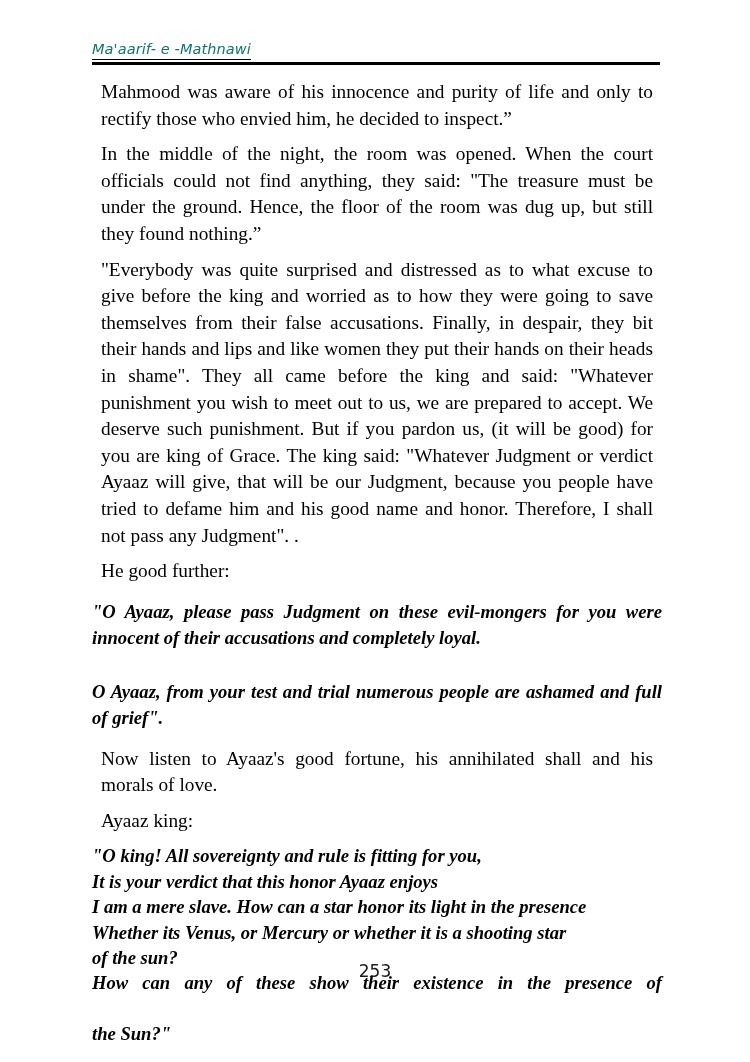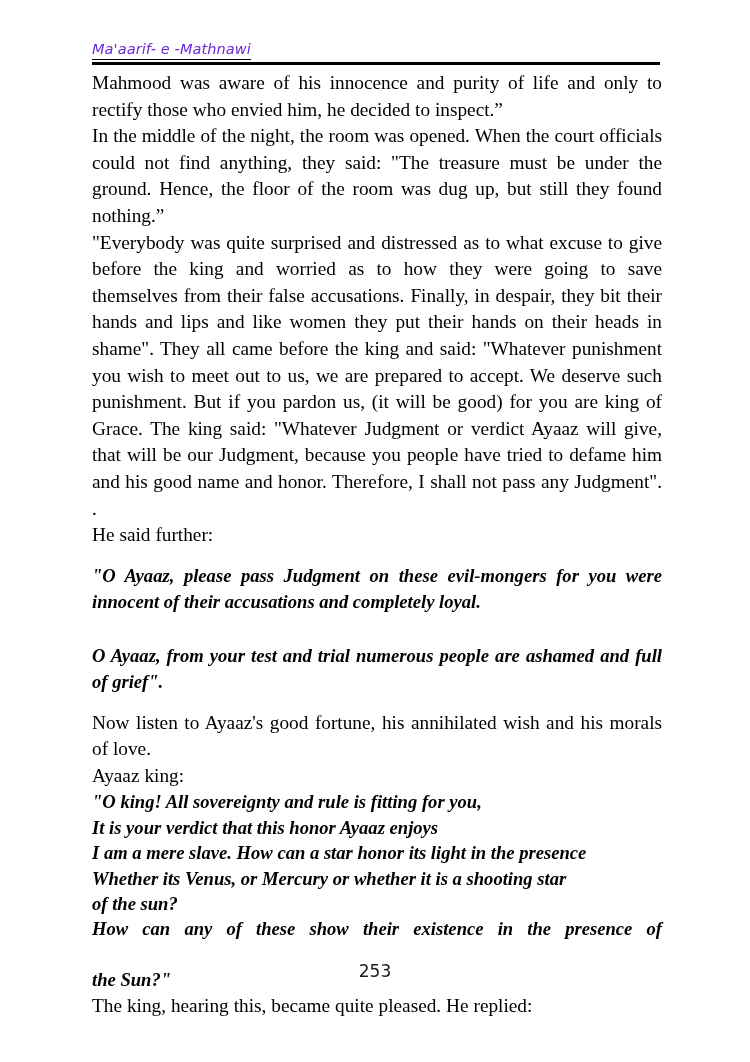--- a/index.html
+++ b/index.html
@@ -23,21 +23,21 @@
     position: absolute;
     left: 92px;
     top: 40px;
     width: 568px;
   }
   .header-title {
     font-family: "DejaVu Sans", "Liberation Sans", sans-serif;
     font-style: italic;
     font-size: 14.5px;
     letter-spacing: 0.1px;
-    color: #6d28d9;
+    color: #0f766e;
     display: inline-block;
     border-bottom: 1.2px solid #000000;
     padding-bottom: 1px;
     line-height: 1.1;
     white-space: nowrap;
   }
   .header-rule {
     margin-top: 2px;
     width: 568px;
     height: 2.6px;
@@ -46,21 +46,21 @@
 
   
   .text-column {
     position: absolute;
     left: 92px;
     top: 70px;
     width: 570px;
   }
 
   p.para {
-    margin: 0;
+    margin: 9px;
     font-size: 19.3px;
     line-height: 26.6px;
     text-align: justify;
     text-justify: inter-word;
     -webkit-hyphens: none;
     hyphens: none;
     word-spacing: 0.1px;
   }
   
   p.para + p.para { margin-top: 0; }
@@ -120,26 +120,26 @@
   <div class="header-block">
     <div class="header-title">Ma'aarif- e -Mathnawi</div>
     <div class="header-rule"></div>
   </div>
 
   <div class="text-column">
 
     <p class="para">Mahmood was aware of his innocence and purity of life and only to rectify those who envied him, he decided to inspect.”</p>
     <p class="para">In the middle of the night, the room was opened. When the court officials could not find anything, they said: "The treasure must be under the ground. Hence, the floor of the room was dug up, but still they found nothing.”</p>
     <p class="para">"Everybody was quite surprised and distressed as to what excuse to give before the king and worried as to how they were going to save themselves from their false accusations. Finally, in despair, they bit their hands and lips and like women they put their hands on their heads in shame". They all came before the king and said: "Whatever punishment you wish to meet out to us, we are prepared to accept.  We deserve such punishment. But if you pardon us, (it will be good) for you are king of Grace. The king said: "Whatever Judgment or verdict Ayaaz will give, that will be our Judgment, because you people have tried to defame him and his good name and honor. Therefore, I shall not pass any Judgment". .</p>
-    <p class="para">He said further:</p>
+    <p class="para">He good further:</p>
 
     <p class="verse gap-before">"O Ayaaz, please pass Judgment on these evil-mongers for you were innocent of their accusations and completely loyal.</p>
     <p class="verse gap-before gap-after">O Ayaaz, from your test and trial numerous people are ashamed and full of grief".</p>
 
-    <p class="para">Now listen to Ayaaz's good fortune, his annihilated wish and his morals of love.</p>
+    <p class="para">Now listen to Ayaaz's good fortune, his annihilated shall and his morals of love.</p>
     <p class="para gap-before">Ayaaz king:</p>
 
     <div class="verse-lines gap-before gap-after">
       <span class="vline">"O king! All sovereignty and rule is fitting for you,</span>
       <span class="vline">It is your verdict that this honor Ayaaz enjoys</span>
       <span class="vline">I am a mere slave. How can a star honor its light in the presence</span>
       <span class="vline">Whether its Venus, or Mercury or whether it is a shooting star</span>
       <span class="vline">of the sun?</span>
       <span class="vline justified">How can any of these show their existence in the presence of</span>
       <span class="vline">the  Sun?"</span>

